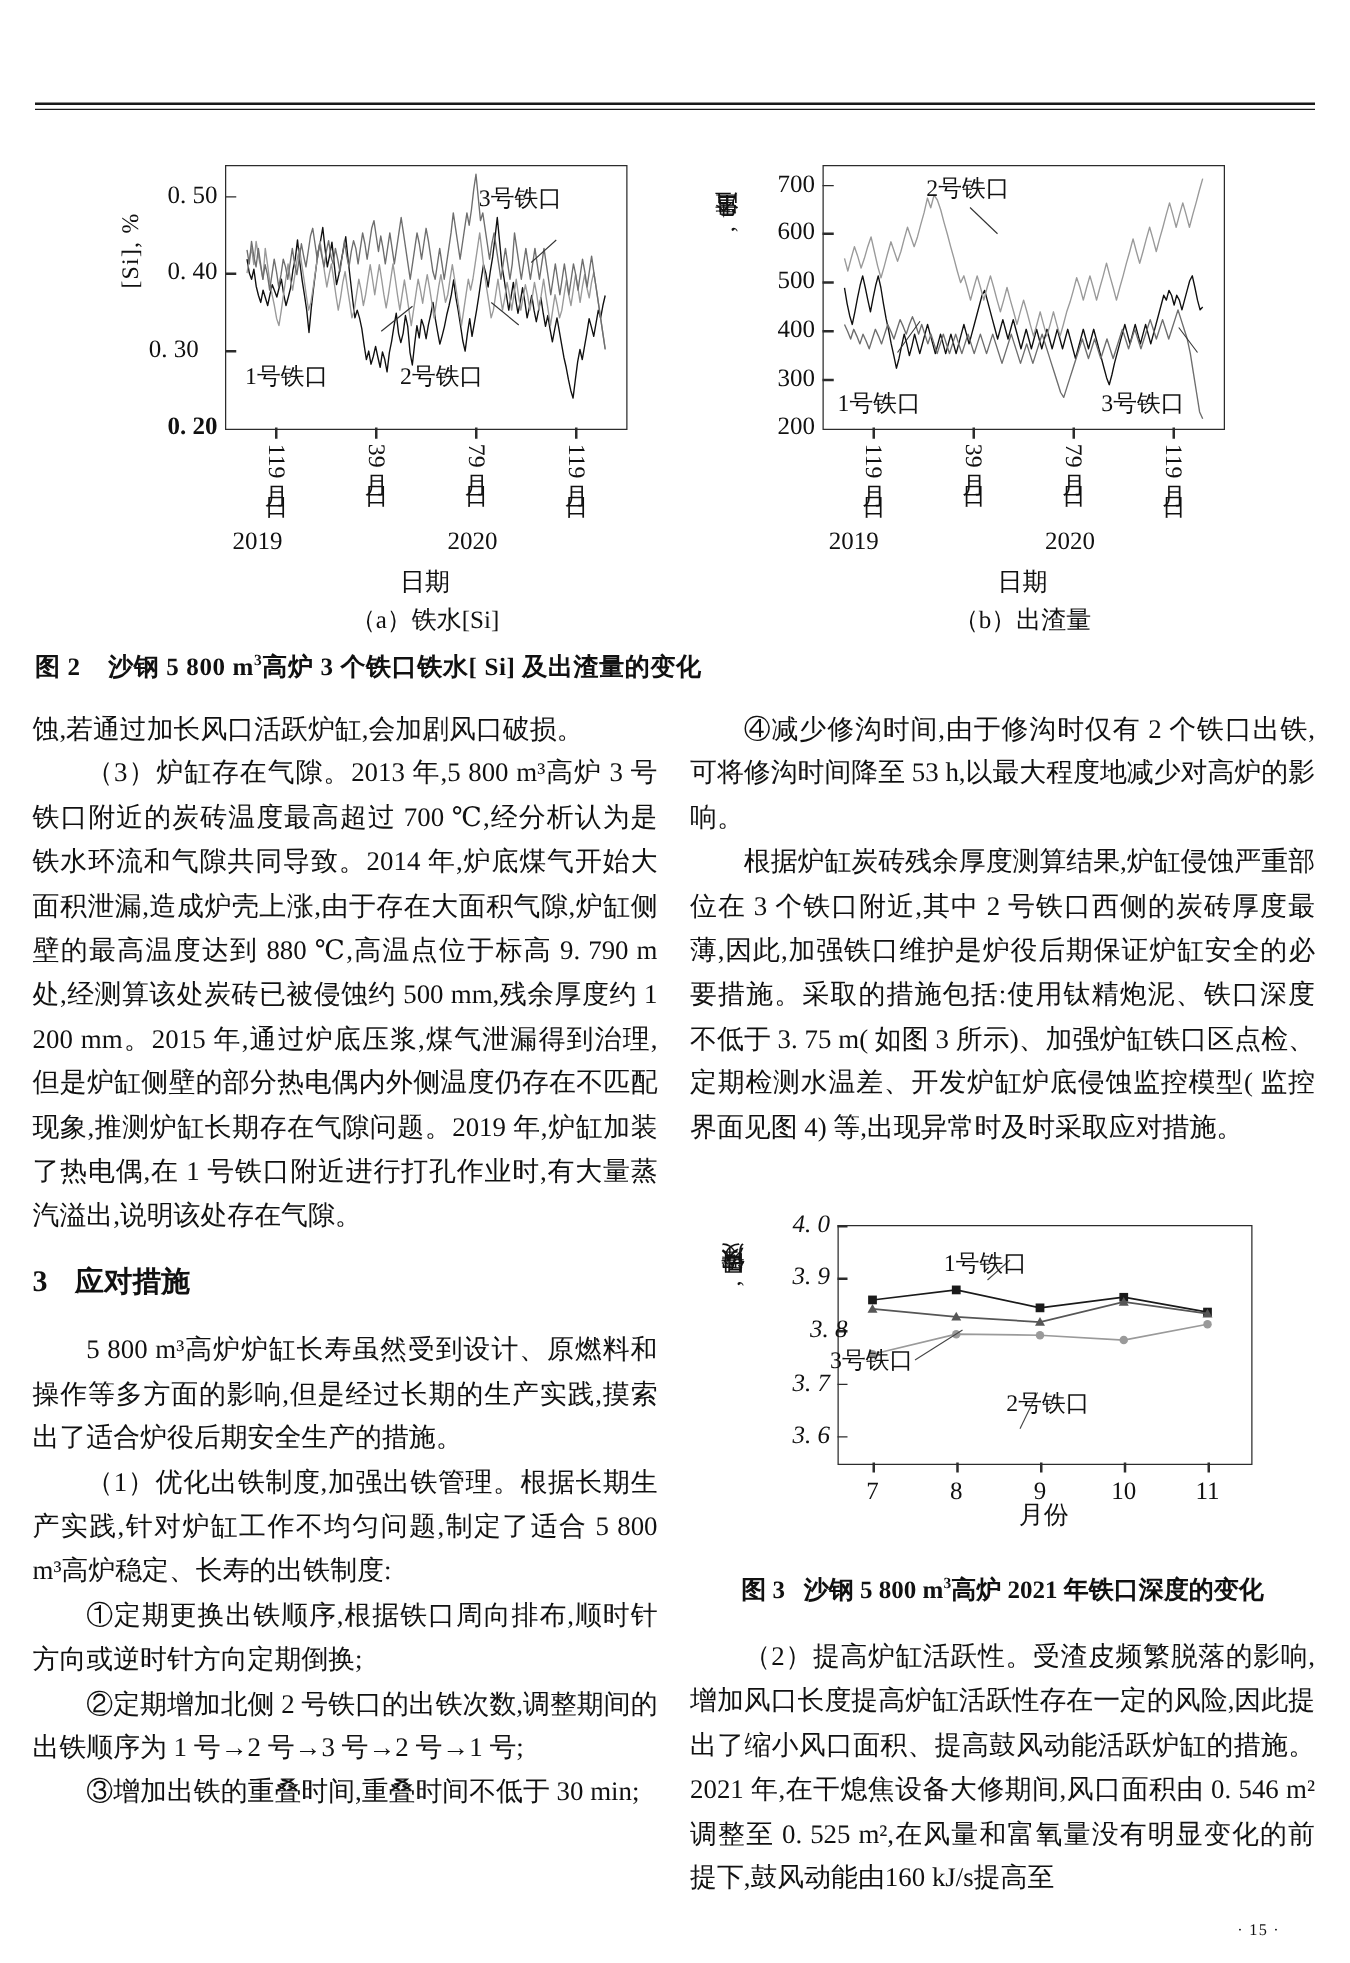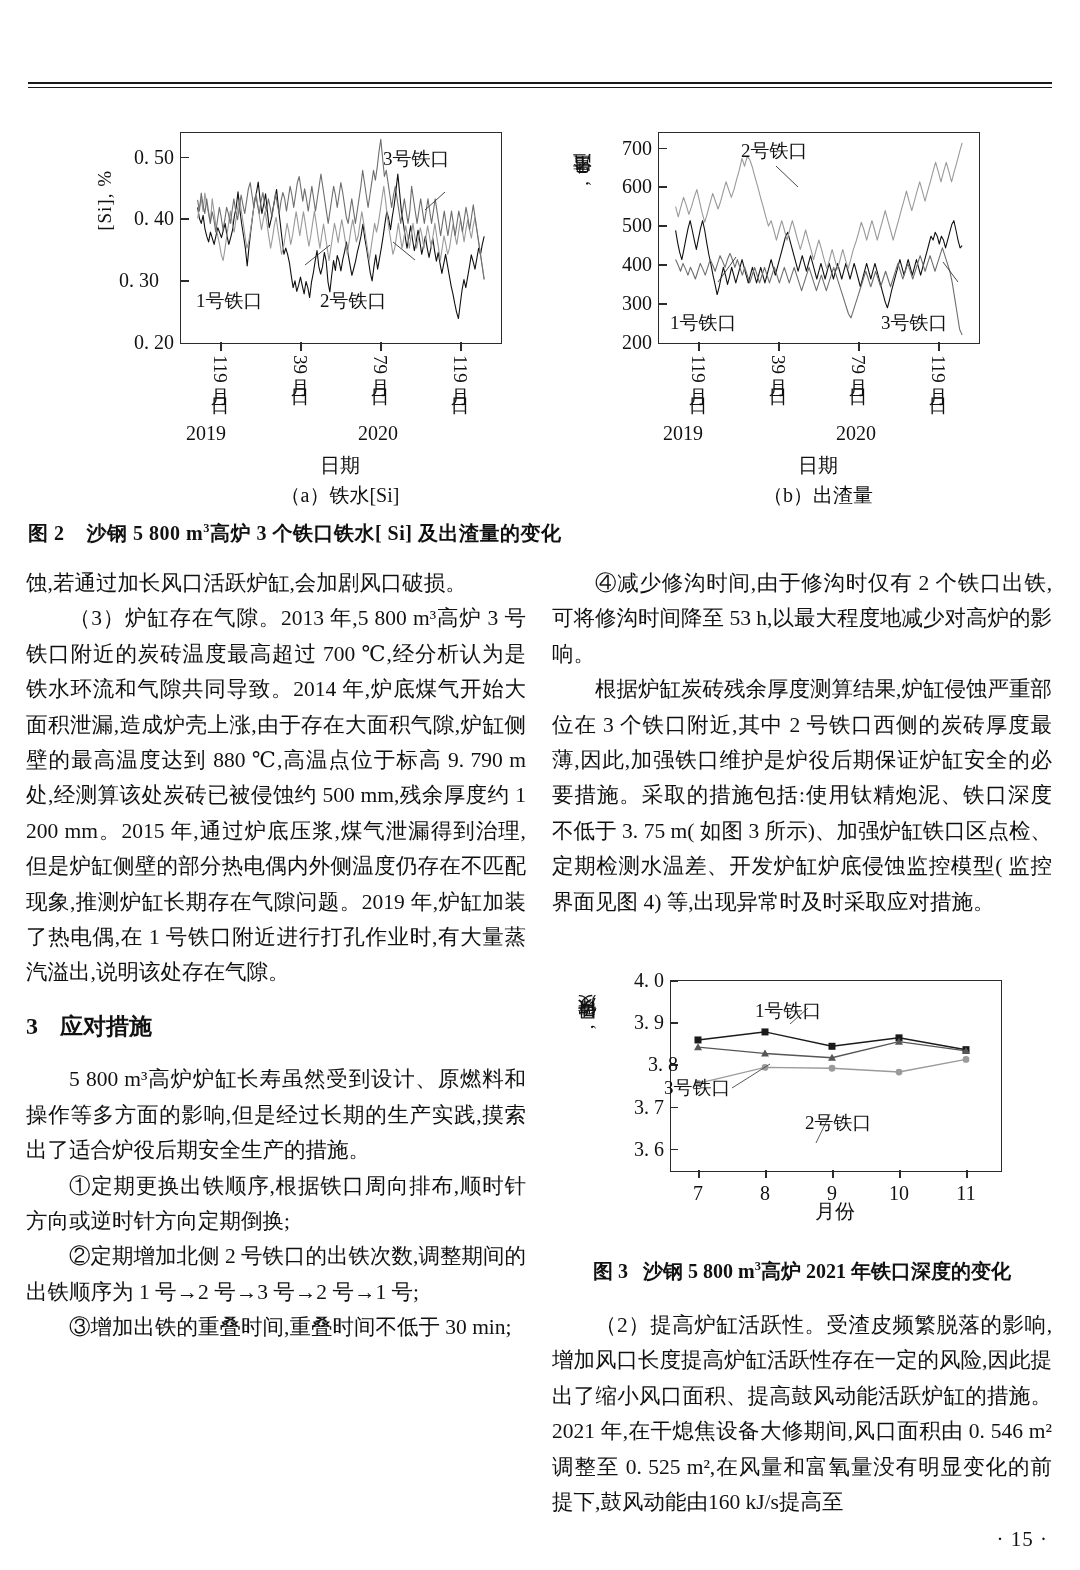--- a/index.html
+++ b/index.html
@@ -75,31 +75,31 @@
     display:flex;gap:22px;text-indent:0;
   }
   .sect .num{font-family:"Liberation Serif",serif;}
   .sect .ttl{font-family:"DejaVu Sans","Liberation Sans",sans-serif;font-size:23px;}
   .spacer{height:18px;}
 
   
   .fig3wrap{position:absolute;left:560px;top:962px;width:500px;height:300px;}
   .f3box{position:absolute;left:110px;top:18px;width:330px;height:190px;border:1.5px solid #2c2c2c;}
   .f3y{position:absolute;left:14px;top:40px;writing-mode:vertical-rl;transform:rotate(180deg);font-size:19px;letter-spacing:1px;}
-  .f3ytick{position:absolute;font-size:20px;transform:translateY(-50%);text-align:right;width:66px;}
+  .f3ytick{position:absolute;font-size:20px;transform:translateY(-50%);text-align:right;width:66px;font-style:italic;}
   .f3xtick{position:absolute;font-size:20px;transform:translateX(-50%);}
   .f3xname{position:absolute;font-size:20px;transform:translateX(-50%);}
   .f3lbl{position:absolute;font-size:19px;white-space:nowrap;}
   .fig3cap{
     position:absolute;left:552px;top:1258px;width:500px;text-align:center;
     font-size:20px;font-weight:bold;
   }
 
   .pagenum{
-    position:absolute;right:32px;bottom:18px;font-size:21px;letter-spacing:1px;
+    position:absolute;right:56px;bottom:18px;font-size:13px;letter-spacing:1px;
   }
 </style>
 </head>
 <body>
 
 <div class="page">
 
   <div class="rulewrap">
     <div class="rule1"></div>
       <div class="rule2"></div>
@@ -112,21 +112,21 @@
       <div class="plotbox" id="p2a" style="left:82px;top:22px;width:320px;height:210px;"></div>
       <svg id="svg2a" style="position:absolute;left:82px;top:22px;" width="320" height="210">
           <polyline points="17.60,75.35 19.44,86.47 21.27,91.41 23.11,83.38 24.95,96.97 26.78,104.38 28.62,109.94 30.46,100.06 32.30,106.24 34.13,112.41 35.97,103.76 37.81,95.74 39.64,100.68 41.48,105.62 43.32,98.21 45.15,91.41 46.99,103.76 48.83,112.41 50.66,105.62 52.50,98.21 54.34,84.00 56.18,75.35 58.01,59.91 59.85,77.82 61.69,92.03 63.52,103.76 65.36,116.12 67.20,134.03 69.03,114.26 70.87,98.21 72.71,83.38 74.54,69.18 76.38,61.15 78.22,50.03 80.06,67.32 81.89,81.53 83.73,72.26 85.57,61.76 87.40,79.68 89.24,95.74 91.08,87.71 92.91,77.21 94.75,67.32 96.59,57.44 98.42,75.35 100.26,91.41 102.10,107.47 103.94,122.29 105.77,116.12 107.61,122.29 109.45,130.94 111.28,143.91 113.12,155.65 114.96,148.85 116.79,159.35 118.63,153.18 120.47,145.15 122.30,153.79 124.14,161.82 125.98,149.47 127.82,155.65 129.65,165.53 131.49,150.09 133.33,140.82 135.16,129.09 137.00,118.59 138.84,134.65 140.67,142.06 142.51,134.65 144.35,120.44 146.18,129.09 148.02,150.09 149.86,159.97 151.70,143.29 153.53,128.47 155.37,138.35 157.21,123.53 159.04,129.09 160.88,138.97 162.72,127.85 164.55,119.82 166.39,109.94 168.23,122.91 170.06,133.41 171.90,143.29 173.74,136.50 175.58,129.09 177.41,119.82 179.25,112.41 181.09,103.76 182.92,92.03 184.76,106.24 186.60,116.74 188.43,128.47 190.27,140.82 192.11,148.85 193.94,134.65 195.78,122.91 197.62,137.12 199.46,126.62 201.29,116.12 203.13,104.38 204.97,91.41 206.80,79.68 208.64,86.47 210.48,97.59 212.31,84.62 214.15,73.50 215.99,58.06 217.82,42.00 219.66,61.15 221.50,80.29 223.34,91.41 225.17,104.38 227.01,116.12 228.85,105.62 230.68,93.88 232.52,107.47 234.36,118.59 236.19,109.94 238.03,98.21 239.87,109.32 241.70,122.29 243.54,113.65 245.38,104.38 247.22,116.12 249.05,125.38 250.89,116.12 252.73,106.24 254.56,118.59 256.40,129.09 258.24,120.44 260.07,131.56 261.91,141.44 263.75,131.56 265.58,122.29 267.42,132.79 269.26,143.29 271.10,153.79 272.93,161.82 274.77,171.71 276.61,180.35 278.44,186.53 280.28,171.71 282.12,157.50 283.95,147.62 285.79,155.65 287.63,145.15 289.46,134.65 291.30,122.91 293.14,129.71 294.98,137.12 296.81,126.62 298.65,116.12 300.49,122.29 302.32,112.41 304.16,104.38" fill="none" stroke="#101010" stroke-width="1.1" stroke-linejoin="round"></polyline>
           <polyline points="17.60,86.47 19.43,75.35 21.25,66.71 23.08,79.68 24.90,61.15 26.73,72.88 28.55,81.53 30.38,91.41 32.20,66.71 34.03,79.68 35.85,93.88 37.68,103.76 39.50,112.41 41.33,122.91 43.15,128.47 44.98,116.74 46.80,103.76 48.63,91.41 50.45,79.06 52.28,91.41 54.10,100.06 55.93,87.71 57.75,75.35 59.58,66.71 61.41,79.68 63.23,91.41 65.06,104.38 66.88,116.12 68.71,109.94 70.53,98.21 72.36,85.24 74.18,72.88 76.01,61.15 77.83,72.88 79.66,85.85 81.48,97.59 83.31,87.71 85.13,79.06 86.96,91.41 88.78,104.38 90.61,116.12 92.43,106.24 94.26,93.88 96.08,85.24 97.91,98.21 99.74,109.94 101.56,122.29 103.39,116.12 105.21,103.76 107.04,91.41 108.86,100.06 110.69,112.41 112.51,103.76 114.34,91.41 116.16,79.68 117.99,91.41 119.81,103.76 121.64,91.41 123.46,79.68 125.29,91.41 127.11,103.76 128.94,114.26 130.76,103.76 132.59,91.41 134.41,79.06 136.24,91.41 138.06,104.38 139.89,116.12 141.72,103.76 143.54,92.03 145.37,103.76 147.19,116.12 149.02,128.47 150.84,116.12 152.67,103.76 154.49,91.41 156.32,100.06 158.14,110.56 159.97,98.21 161.79,87.71 163.62,98.21 165.44,109.94 167.27,122.29 169.09,109.94 170.92,97.59 172.74,87.71 174.57,98.21 176.39,109.94 178.22,103.76 180.04,91.41 181.87,79.68 183.70,91.41 185.52,103.76 187.35,116.12 189.17,128.47 191.00,116.12 192.82,103.76 194.65,91.41 196.47,100.06 198.30,91.41 200.12,79.06 201.95,66.71 203.77,54.35 205.60,69.18 207.42,85.24 209.25,98.21 211.07,109.94 212.90,122.29 214.72,116.12 216.55,103.76 218.37,91.41 220.20,104.38 222.02,116.12 223.85,106.24 225.68,93.88 227.50,103.76 229.33,116.12 231.15,103.76 232.98,91.41 234.80,104.38 236.63,116.12 238.45,106.24 240.28,95.74 242.10,104.38 243.93,116.12 245.75,106.24 247.58,93.88 249.40,103.76 251.23,116.12 253.05,103.76 254.88,91.41 256.70,104.38 258.53,116.12 260.35,128.47 262.18,116.12 264.01,103.76 265.83,112.41 267.66,122.29 269.48,116.12 271.31,103.76 273.13,92.03 274.96,103.76 276.78,112.41 278.61,100.06 280.43,87.71 282.26,97.59 284.08,109.94 285.91,97.59 287.73,87.71 289.56,98.21 291.38,106.24 293.21,93.88 295.03,85.85 296.86,97.59 298.68,109.94 300.51,122.29 302.33,134.65 304.16,147.00" fill="none" stroke="#9a9a9a" stroke-width="1.1" stroke-linejoin="round"></polyline>
           <polyline points="17.60,67.94 19.41,79.06 21.23,61.15 23.04,72.88 24.85,81.53 26.67,66.71 28.48,79.06 30.30,91.41 32.11,79.68 33.92,87.71 35.74,100.06 37.55,87.71 39.36,75.35 41.18,85.24 42.99,97.59 44.81,87.71 46.62,75.35 48.43,81.53 50.25,91.41 52.06,79.06 53.87,66.71 55.69,79.06 57.50,87.71 59.31,75.35 61.13,63.00 62.94,72.88 64.76,81.53 66.57,69.18 68.38,56.82 70.20,50.65 72.01,63.00 73.82,75.35 75.64,63.00 77.45,72.88 79.26,81.53 81.08,69.18 82.89,60.53 84.71,72.88 86.52,79.06 88.33,66.71 90.15,75.35 91.96,85.24 93.77,72.88 95.59,60.53 97.40,72.88 99.22,81.53 101.03,69.18 102.84,60.53 104.66,66.71 106.47,79.06 108.28,66.71 110.10,54.35 111.91,63.00 113.72,75.35 115.54,63.00 117.35,50.65 119.17,44.47 120.98,56.82 122.79,69.18 124.61,56.82 126.42,66.71 128.23,79.06 130.05,66.71 131.86,54.35 133.67,66.71 135.49,79.06 137.30,66.71 139.12,54.35 140.93,42.00 142.74,54.35 144.56,66.71 146.37,79.06 148.18,91.41 150.00,79.06 151.81,66.71 153.63,54.35 155.44,63.00 157.25,75.35 159.07,63.00 160.88,50.65 162.69,60.53 164.51,72.88 166.32,85.24 168.13,91.41 169.95,79.06 171.76,66.71 173.58,79.06 175.39,91.41 177.20,79.06 179.02,66.71 180.83,54.35 182.64,38.29 184.46,50.65 186.27,63.00 188.09,75.35 189.90,63.00 191.71,50.65 193.53,38.29 195.34,48.18 197.15,35.82 198.97,19.76 200.78,7.41 202.59,25.94 204.41,44.47 206.22,38.29 208.04,50.65 209.85,63.00 211.66,75.35 213.48,63.00 215.29,54.35 217.10,66.71 218.92,79.06 220.73,91.41 222.54,79.06 224.36,66.71 226.17,79.06 227.99,91.41 229.80,79.06 231.61,54.35 233.43,66.71 235.24,79.06 237.05,91.41 238.87,79.06 240.68,66.71 242.50,79.06 244.31,91.41 246.12,79.06 247.94,66.71 249.75,79.06 251.56,91.41 253.38,79.06 255.19,66.71 257.00,79.06 258.82,91.41 260.63,103.76 262.45,91.41 264.26,79.06 266.07,91.41 267.89,103.76 269.70,91.41 271.51,79.06 273.33,91.41 275.14,103.76 276.95,91.41 278.77,79.06 280.58,87.71 282.40,100.06 284.21,87.71 286.02,75.35 287.84,85.24 289.65,97.59 291.46,85.24 293.28,72.88 295.09,85.85 296.91,98.21 298.72,110.56 300.53,122.91 302.35,135.26 304.16,147.62" fill="none" stroke="#6e6e6e" stroke-width="1.1" stroke-linejoin="round"></polyline>
           <line x1="125" y1="133" x2="150" y2="113" stroke="#333" stroke-width="0.9"></line>
           <line x1="235" y1="128" x2="213" y2="110" stroke="#333" stroke-width="0.9"></line>
           <line x1="265" y1="60" x2="245" y2="78" stroke="#333" stroke-width="0.9"></line>
         </svg>
       <div id="ticks2a">
-          <div class="ytick" style="left: 6px; width: 70px; text-align: right; top: 232px;">0. 20</div>
+          <div class="ytick" style="left: 6px; width: 70px; text-align: right; top: 232px; font-weight: bold;">0. 20</div>
           <div class="tickmark" style="left: 82px; top: 170.235px; width: 9px;"></div>
           <div class="ytick" style="left: 6px; width: 70px; text-align: center; top: 170.235px;">0. 30</div>
           <div class="tickmark" style="left: 82px; top: 108.471px; width: 9px;"></div>
           <div class="ytick" style="left: 6px; width: 70px; text-align: right; top: 108.471px;">0. 40</div>
           <div class="tickmark" style="left: 82px; top: 46.7059px; width: 9px;"></div>
           <div class="ytick" style="left: 6px; width: 70px; text-align: right; top: 46.7059px;">0. 50</div>
         </div>
       <div id="xt2a">
           <div class="tickmarkv" style="left: 122px; top: 232px; height: 9px;"></div>
           <div class="xtickvert" style="left: 122px; top: 245px;">11月9日</div>
@@ -197,20 +197,21 @@
   <div class="col left">
     <p class="noind">蚀,若通过加长风口活跃炉缸,会加剧风口破损。</p>
     <p>（3）炉缸存在气隙。2013 年,5 800 m³高炉 3 号铁口附近的炭砖温度最高超过 700 ℃,经分析认为是铁水环流和气隙共同导致。2014 年,炉底煤气开始大面积泄漏,造成炉壳上涨,由于存在大面积气隙,炉缸侧壁的最高温度达到 880 ℃,高温点位于标高 9. 790 m 处,经测算该处炭砖已被侵蚀约 500 mm,残余厚度约 1 200 mm。2015 年,通过炉底压浆,煤气泄漏得到治理,但是炉缸侧壁的部分热电偶内外侧温度仍存在不匹配现象,推测炉缸长期存在气隙问题。2019 年,炉缸加装了热电偶,在 1 号铁口附近进行打孔作业时,有大量蒸汽溢出,说明该处存在气隙。</p>
     <div class="spacer"></div>
     <div class="sect">
       <span class="num">3</span>
       <span class="ttl">应对措施</span>
     </div>
     <div class="spacer"></div>
     <p>5 800 m³高炉炉缸长寿虽然受到设计、原燃料和操作等多方面的影响,但是经过长期的生产实践,摸索出了适合炉役后期安全生产的措施。</p>
+    <p>（1）优化出铁制度,加强出铁管理。根据长期生产实践,针对炉缸工作不均匀问题,制定了适合 5 800 m³高炉稳定、长寿的出铁制度:</p>
     <p>①定期更换出铁顺序,根据铁口周向排布,顺时针方向或逆时针方向定期倒换;</p>
     <p>②定期增加北侧 2 号铁口的出铁次数,调整期间的出铁顺序为 1 号→2 号→3 号→2 号→1 号;</p>
     <p>③增加出铁的重叠时间,重叠时间不低于 30 min;</p>
   </div>
 
   <div class="col right">
     <p>④减少修沟时间,由于修沟时仅有 2 个铁口出铁,可将修沟时间降至 53 h,以最大程度地减少对高炉的影响。</p>
     <p>根据炉缸炭砖残余厚度测算结果,炉缸侵蚀严重部位在 3 个铁口附近,其中 2 号铁口西侧的炭砖厚度最薄,因此,加强铁口维护是炉役后期保证炉缸安全的必要措施。采取的措施包括:使用钛精炮泥、铁口深度不低于 3. 75 m( 如图 3 所示)、加强炉缸铁口区点检、定期检测水温差、开发炉缸炉底侵蚀监控模型( 监控界面见图 4) 等,出现异常时及时采取应对措施。</p>
   </div>
 

